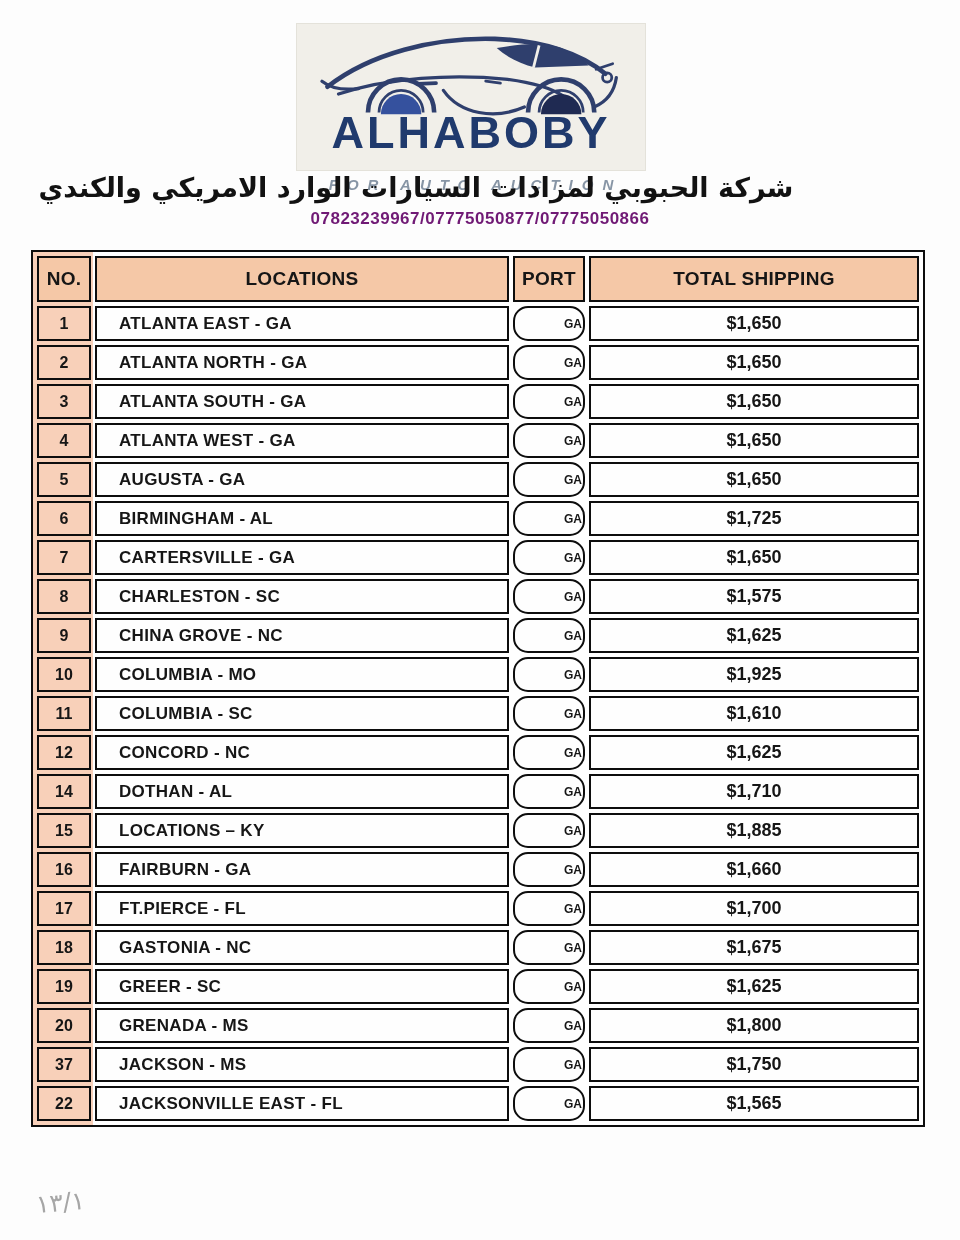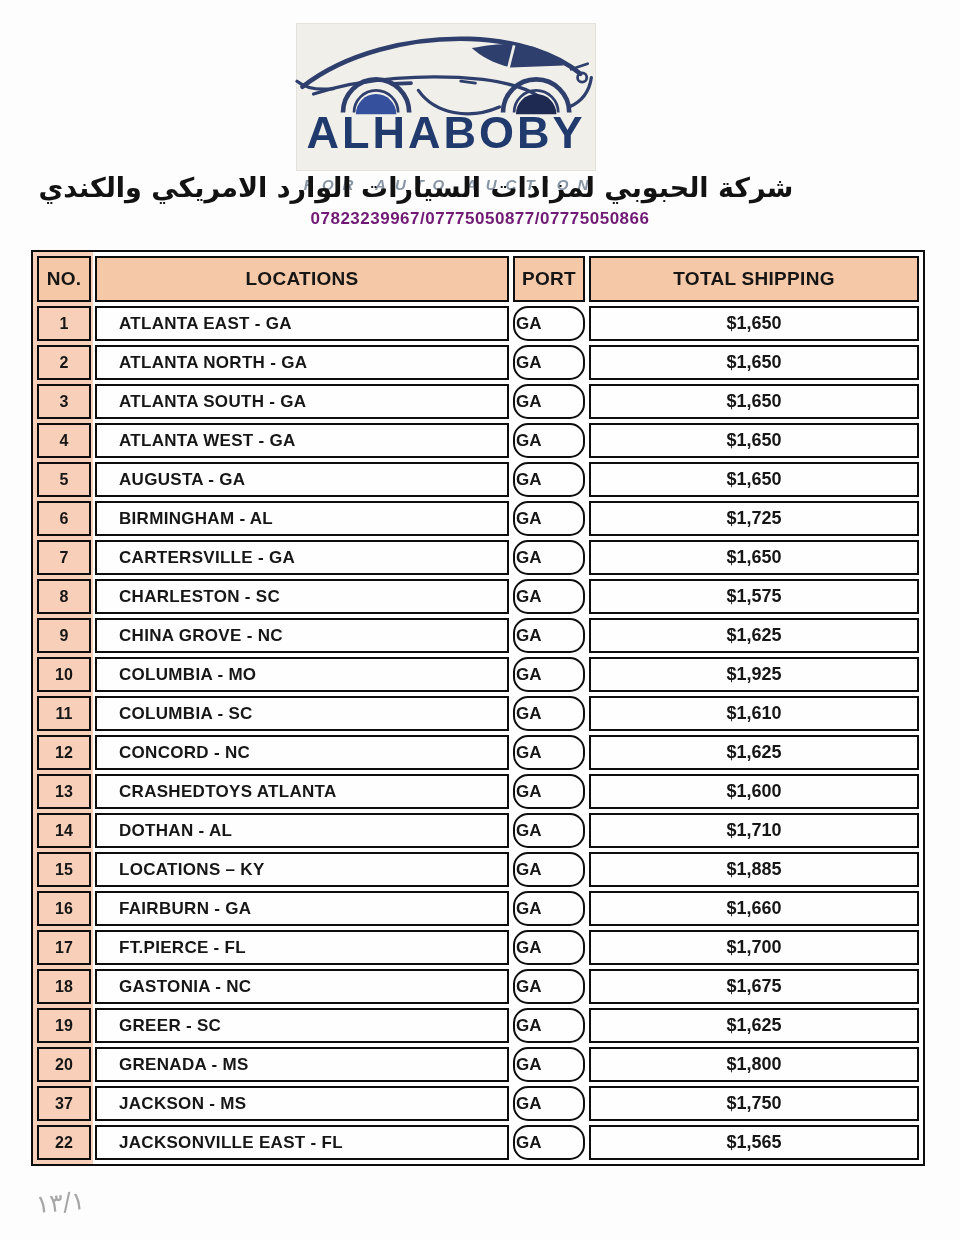--- a/index.html
+++ b/index.html
@@ -1,21 +1,21 @@
 <!DOCTYPE html>
 <html><head>
 <meta charset="utf-8">
 <style>
   html,body{margin:0;padding:0;}
   body{background:#ffffff;font-family:"Liberation Sans",sans-serif;}
   .page{position:relative;width:960px;height:1240px;background:#fdfdfd;overflow:hidden;}
 
   
   .logo-box{
-    position:absolute;left:297px;top:24px;width:298px;height:146px;
+    position:absolute;left:297px;top:24px;width:348px;height:146px;
     background:#f1efe9;display:flex;flex-direction:column;align-items:center;
     box-shadow:0 0 0 1px #e4e2da;
   }
   .logo-car{margin-top:2px;flex:0 0 auto;}
   .brand{
     font-size:45px;font-weight:bold;color:#203a6d;letter-spacing:3px;
     line-height:1;margin-top:-8px;white-space:nowrap;
   }
   .tagline{
     font-size:15px;font-weight:600;color:#8795a5;letter-spacing:9px;
@@ -45,21 +45,21 @@
     border:2px solid #0d0d0d;box-sizing:border-box;
     font-weight:bold;color:#161616;overflow:hidden;white-space:nowrap;
   }
   .price-table th{
     background:#f5c8a7;height:46px;font-size:19px;text-align:center;
     letter-spacing:0.3px;
   }
   .price-table td{height:35px;background:#fefefe;}
   td.c-no{background:#f8d0b9;text-align:center;font-size:16px;}
   td.c-loc{text-align:left;padding-left:22px;font-size:17px;letter-spacing:0.3px;}
-  td.c-port{text-align:left;font-size:17px;border-radius:15px;}
+  td.c-port{text-align:right;font-size:12px;border-radius:15px;}
   td.c-total{text-align:center;font-size:18px;margin-left:8px;}
 
   
   .page-num{
     position:absolute;left:36px;top:1188px;
     font-family:"DejaVu Sans",sans-serif;font-size:25px;color:#a6a6a6;
     transform:rotate(-5deg);direction:ltr;
   }
 </style>
 </head>
@@ -186,26 +186,20 @@
       <td class="c-port">GA</td>
       <td class="c-total">$1,610</td>
     </tr>
         <tr>
       <td class="c-no">12</td>
       <td class="c-loc">CONCORD - NC</td>
       <td class="c-port">GA</td>
       <td class="c-total">$1,625</td>
     </tr>
         <tr>
-      <td class="c-no">13</td>
-      <td class="c-loc">CRASHEDTOYS ATLANTA</td>
-      <td class="c-port">GA</td>
-      <td class="c-total">$1,600</td>
-    </tr>
-        <tr>
       <td class="c-no">14</td>
       <td class="c-loc">DOTHAN - AL</td>
       <td class="c-port">GA</td>
       <td class="c-total">$1,710</td>
     </tr>
         <tr>
       <td class="c-no">15</td>
       <td class="c-loc">LOCATIONS – KY</td>
       <td class="c-port">GA</td>
       <td class="c-total">$1,885</td>

